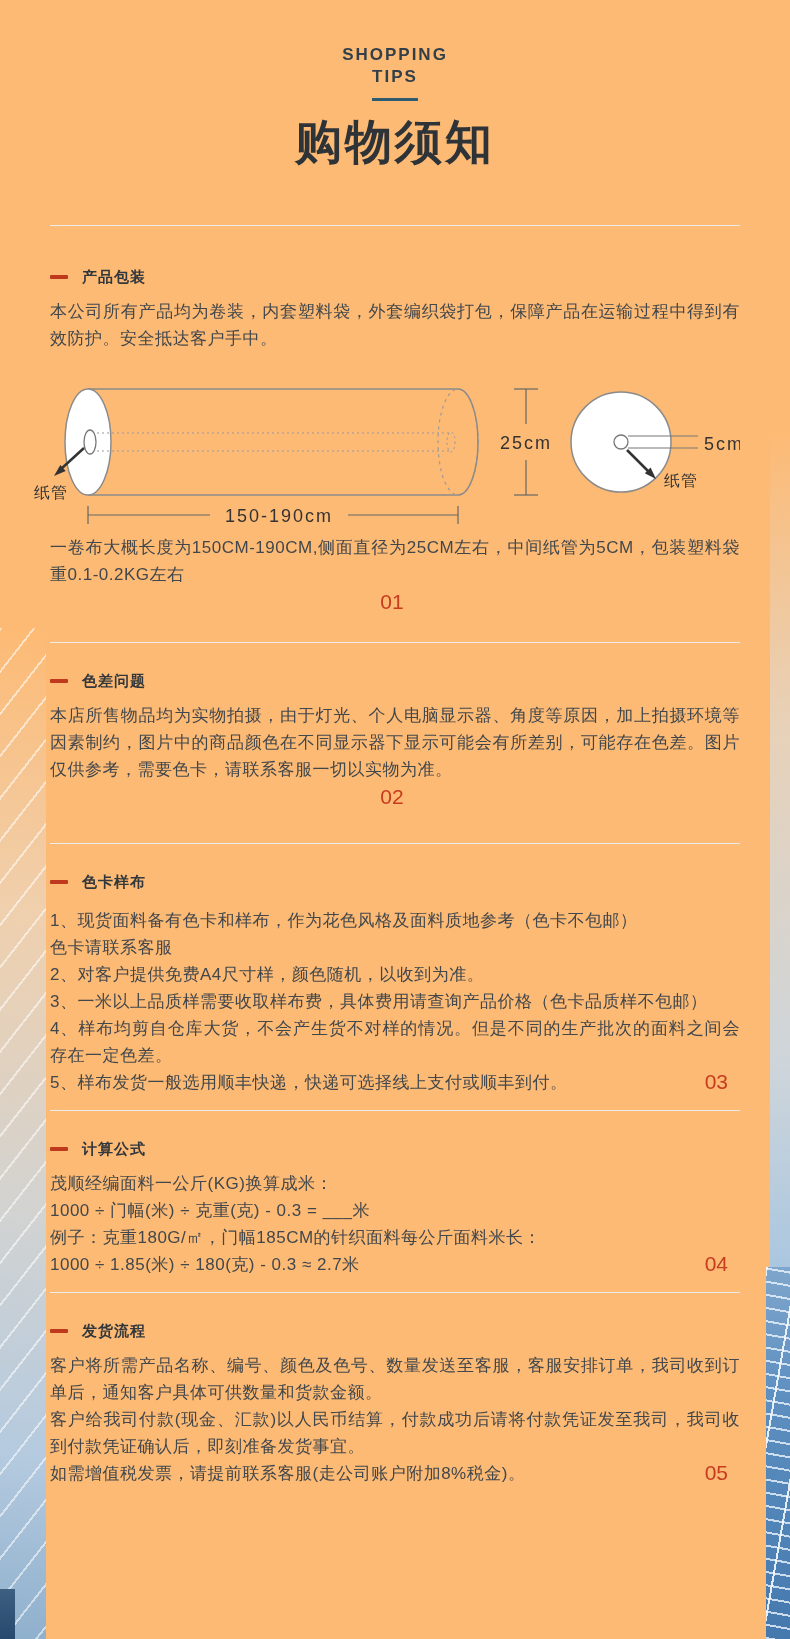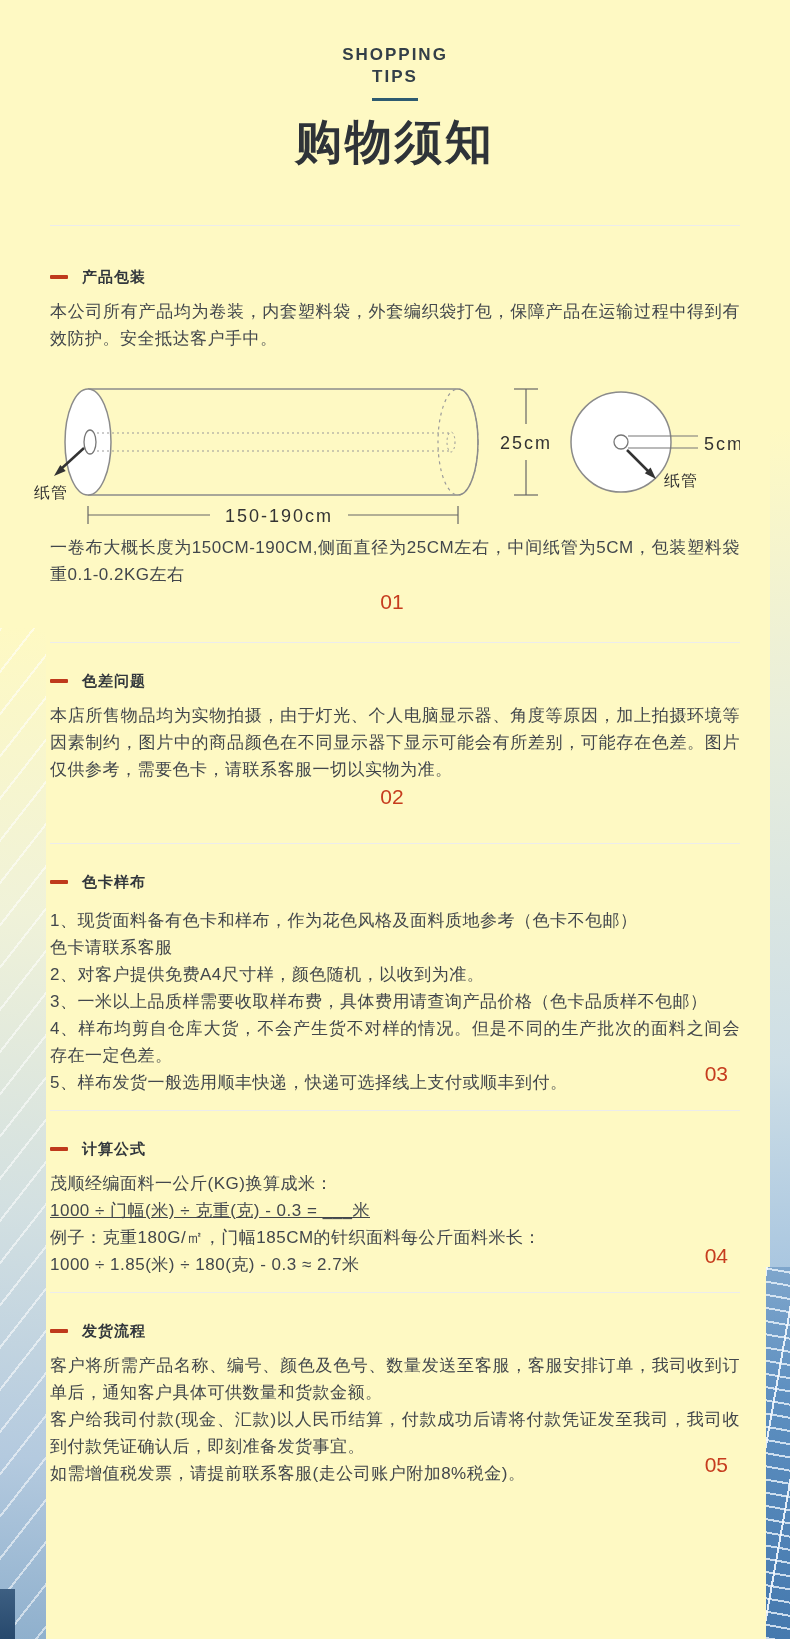--- a/index.html
+++ b/index.html
@@ -1,18 +1,18 @@
 <!DOCTYPE html>
 <html><head>
 <meta charset="utf-8">
 <style>
   html,body{margin:0;padding:0;background:#fff;}
   .page{
     position:relative;width:790px;height:1639px;margin:0 auto;
-    background:#fef9c3;overflow:hidden;
+    background:#fdba74;overflow:hidden;
     font-family:"Liberation Sans","DejaVu Sans",sans-serif;
     color:#42474c;
   }
   
   .bg-left{
     position:absolute;left:0;top:628px;bottom:0;width:46px;z-index:0;
     background:
       repeating-linear-gradient(128deg, rgba(255,255,255,.55) 0 2px, rgba(255,255,255,0) 2px 26px),
       linear-gradient(183deg, rgba(234,241,247,0) 0%, rgba(223,234,243,.45) 28%,
         rgba(199,217,233,.8) 58%, #b4cadf 82%, #8fb0cd 100%);
@@ -49,21 +49,21 @@
   .s1 .section-head{margin-top:38px;}
   .head-dash{width:18px;height:4px;background:#bf3a1c;border-radius:1px;flex:0 0 auto;}
   .section-title{margin-left:14px;font-size:15px;line-height:26px;font-weight:700;
     color:#32373c;letter-spacing:1px;}
   .body-text{margin:8px 0 0;font-size:17px;line-height:27px;color:#42474c;
     letter-spacing:.5px;text-align:justify;}
   .body-text.first{margin-top:8px;}
   .sec-num{font-size:21px;line-height:24px;color:#c63c1e;text-align:center;
     padding-right:6px;font-family:"Liberation Sans",sans-serif;}
   .num-flow{margin-top:2px;}
-  .num-abs{position:absolute;right:6px;bottom:10px;}
+  .num-abs{position:absolute;right:6px;bottom:2px;}
   
   .diagram{position:relative;margin:14px 0 0 -20px;width:710px;height:166px;}
   .diagram svg{display:block;}
   .diagram text{fill:#333;font-family:"Liberation Sans","DejaVu Sans",sans-serif;}
   .dim-label{font-size:18px;letter-spacing:2px;fill:#2e2e2e;}
   .cn-label{font-size:16px;letter-spacing:1px;}
 </style>
 </head>
 <body>
 
@@ -165,21 +165,21 @@
     </div>
 
     <hr class="divider d4">
 
     <div class="section">
       <div class="section-head">
         <span class="head-dash"></span>
         <span class="section-title">计算公式</span>
       </div>
       <p class="body-text" style="margin-top:8px;">茂顺经编面料一公斤(KG)换算成米：</p>
-      <p class="body-text" style="margin-top:0;text-decoration:underline;">1000 ÷ 门幅(米) ÷ 克重(克) - 0.3 = ___米</p>
+      <p class="body-text" style="margin-top:0;">1000 ÷ 门幅(米) ÷ 克重(克) - 0.3 = ___米</p>
       <p class="body-text" style="margin-top:0;">例子：克重180G/㎡，门幅185CM的针织面料每公斤面料米长：</p>
       <p class="body-text" style="margin-top:0;">1000 ÷ 1.85(米) ÷ 180(克) - 0.3 ≈ 2.7米</p>
       <div class="sec-num num-abs">04</div>
     </div>
 
     <hr class="divider d5">
 
     <div class="section">
       <div class="section-head">
         <span class="head-dash"></span>

